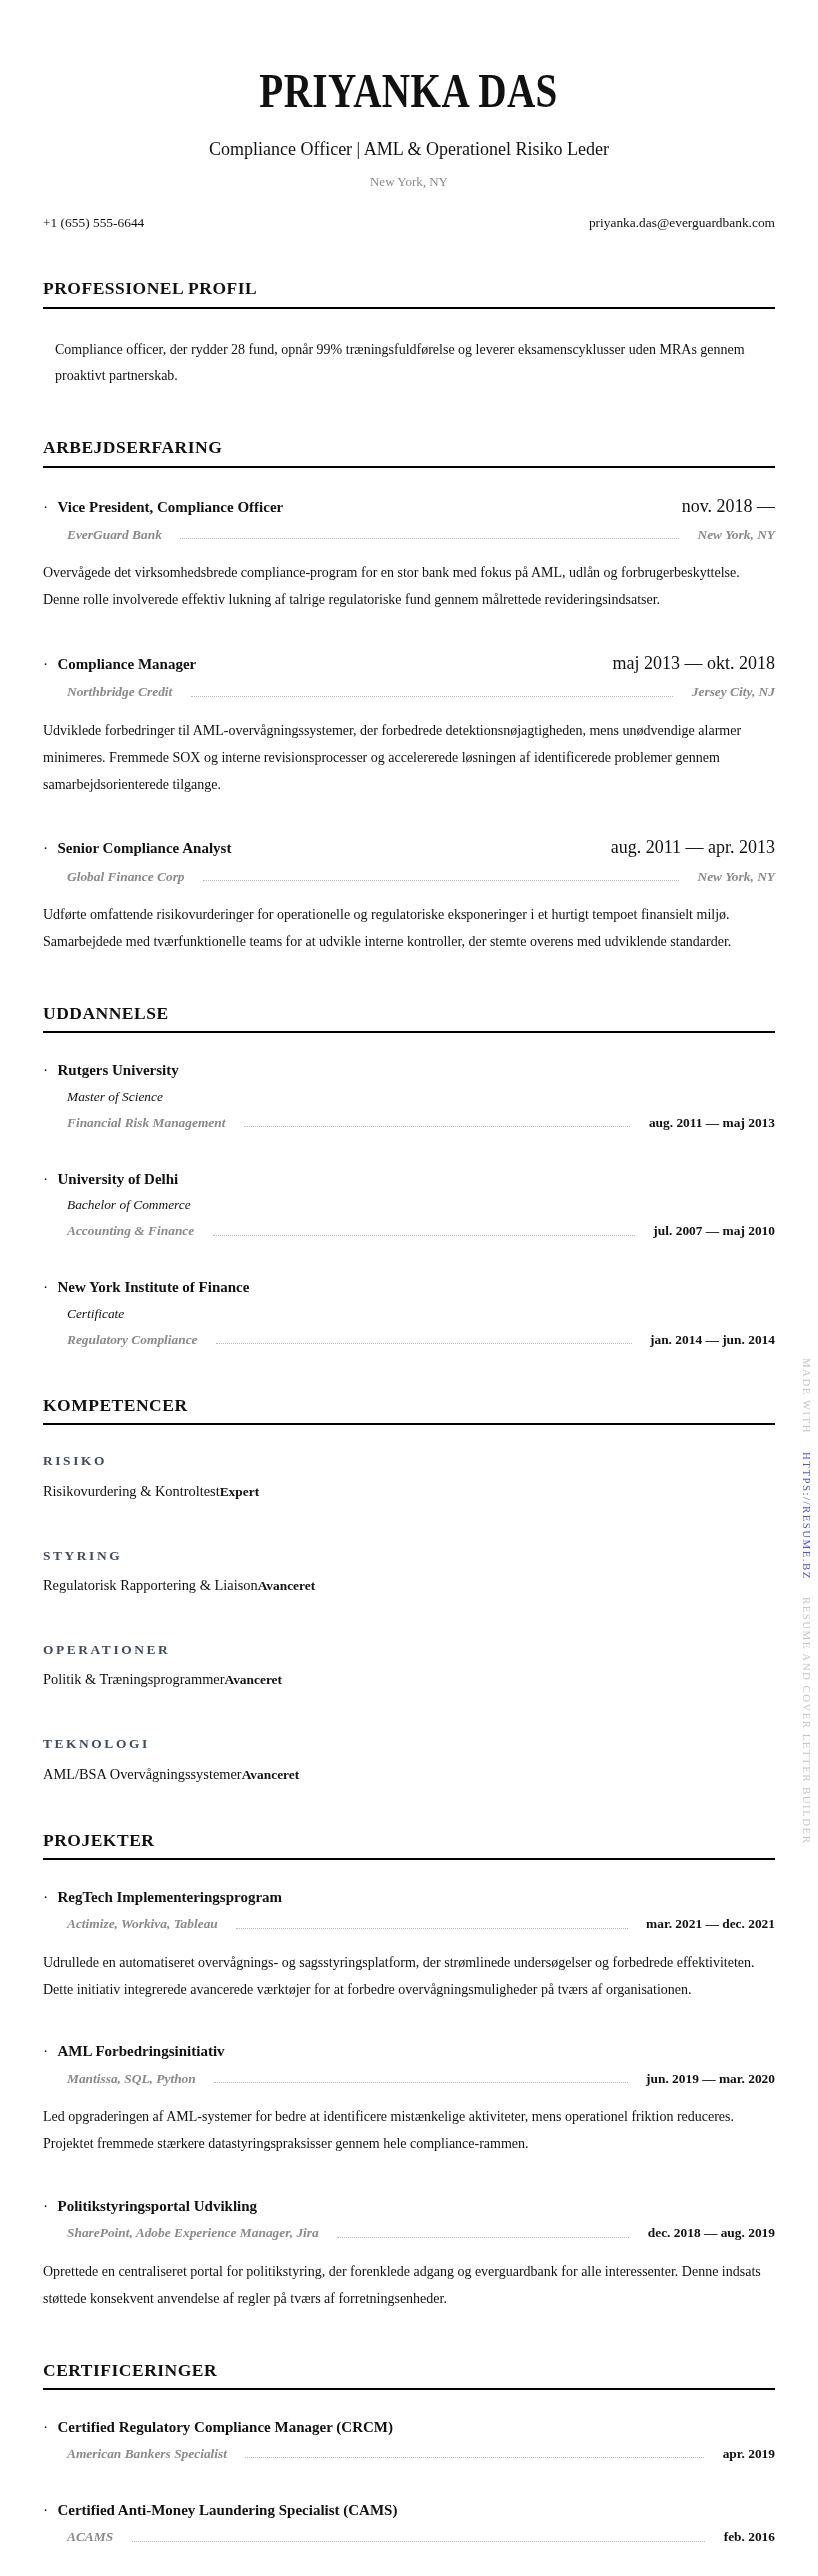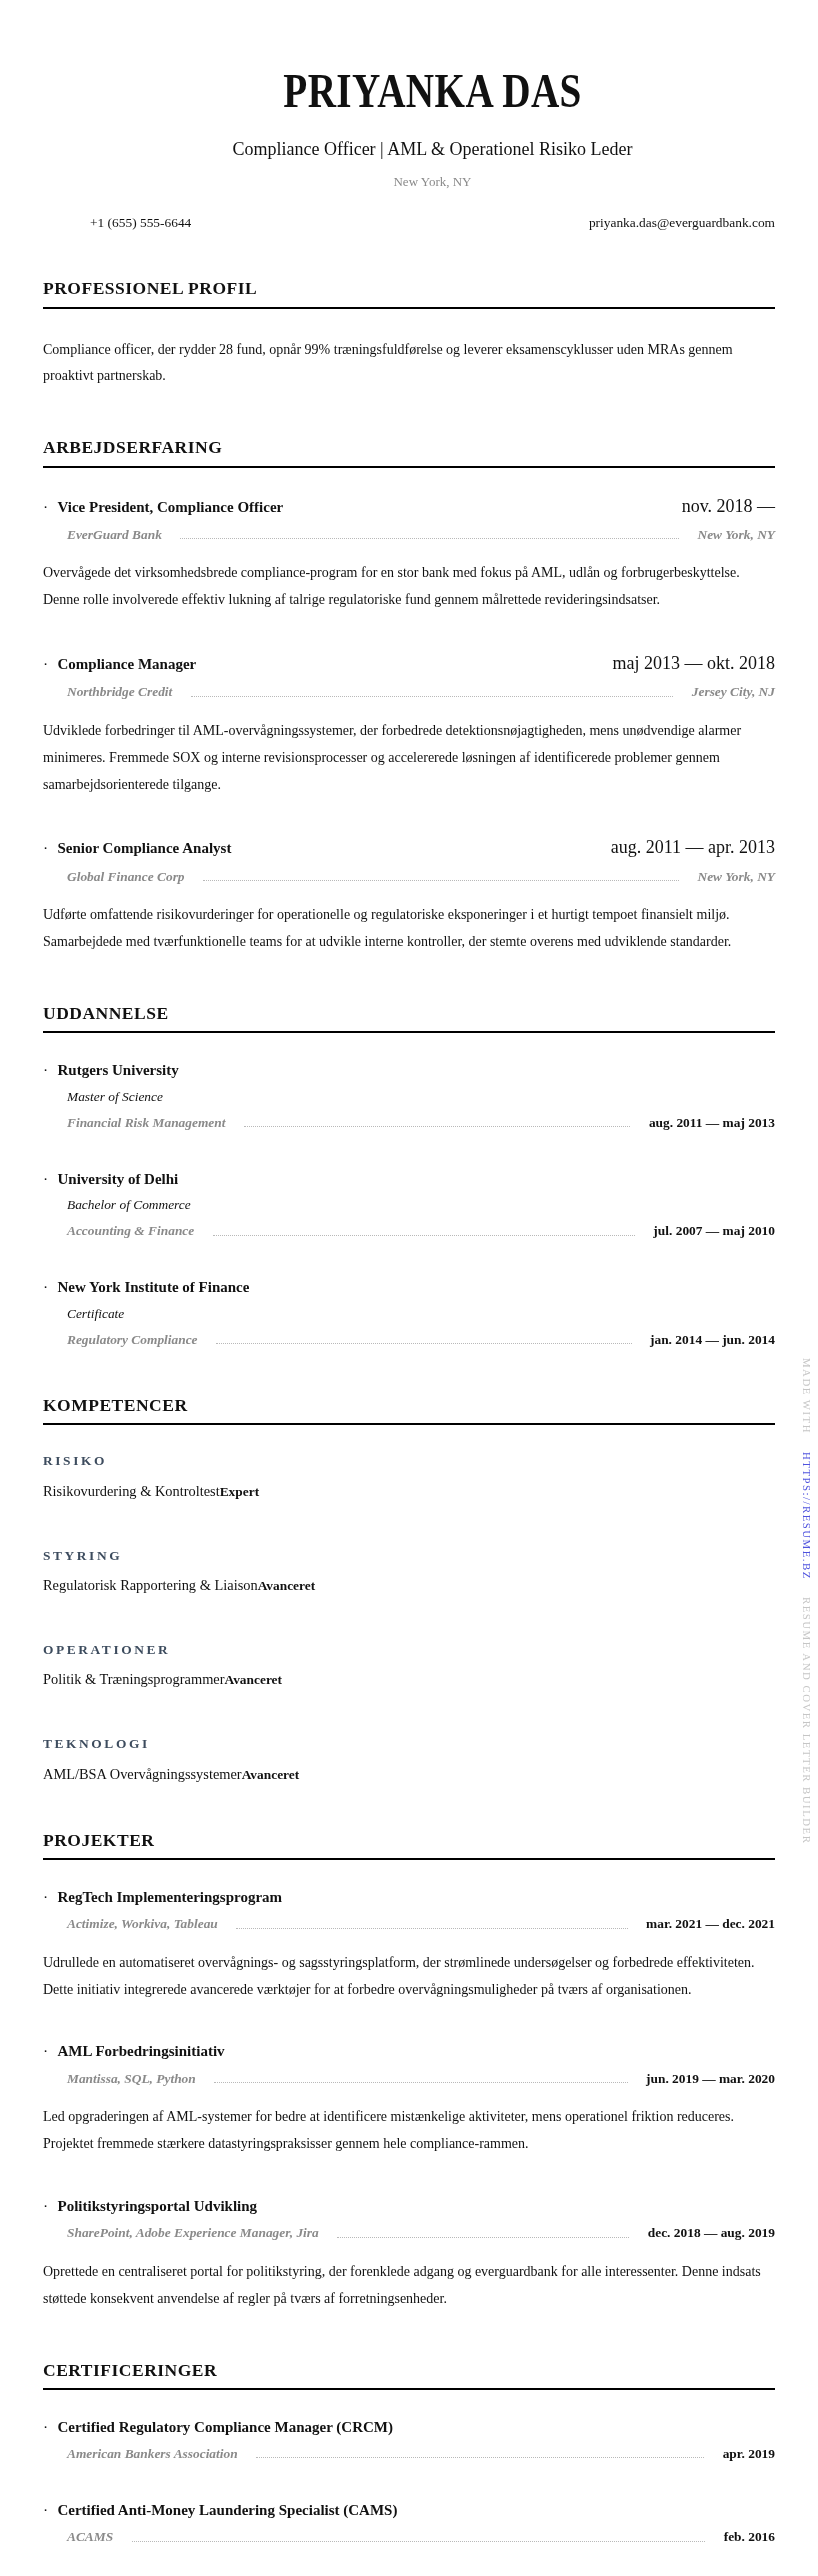--- a/index.html
+++ b/index.html
@@ -9,32 +9,32 @@
     --watermark-gray:#c6c6c6;
   }
   html,body{margin:0;padding:0;background:#ffffff;}
   .page{
     width:818px;height:3164px;position:relative;background:#fff;
     font-family:"Liberation Serif","DejaVu Serif",serif;color:#111;overflow:hidden;
   }
   .content{padding:66px 43px 0 43px;}
 
   
-  .hdr{text-align:center;margin-left:47px;}
+  .hdr{text-align:center;}
   .name{font-size:49px;font-weight:bold;margin:0;line-height:1.0;letter-spacing:0.5px;}
   .name-inner{display:inline-block;transform:scaleX(0.80);transform-origin:center;white-space:nowrap;}
   .subtitle{font-size:18px;margin-top:24px;}
   .loc{font-size:13px;color:var(--muted);margin-top:14.4px;}
   .contact{display:flex;justify-content:space-between;font-size:13.4px;margin-top:25px;text-align:left;}
 
   
   section{margin-top:47px;}
   h2{font-size:17.5px;font-weight:bold;letter-spacing:0.5px;margin:0;padding-bottom:7.2px;border-bottom:2.1px solid #000;}
   .section-body{margin-top:28px;}
-  .body-text{font-size:14px;line-height:1.92;margin:0;}
+  .body-text{font-size:14px;line-height:1.92;margin:12px;}
 
   
   .entry + .entry{margin-top:39px;}
   .entry-head{display:flex;align-items:baseline;}
   .bullet{font-size:15.5px;margin-right:9.3px;color:#111;}
   .entry-title{font-weight:bold;font-size:15px;}
   .entry-date{margin-left:auto;font-size:18px;white-space:nowrap;padding-left:15.5px;}
   .entry-sub{display:flex;align-items:baseline;margin-top:10.3px;padding-left:24px;font-size:13.4px;font-weight:bold;}
   .muted-italic{color:var(--muted);font-style:italic;}
   .leader{flex:1 1 auto;border-bottom:1px dotted #b9b9b9;margin:0 18.5px 3.6px 18.5px;align-self:flex-end;min-width:31px;}
@@ -266,21 +266,21 @@
     <section>
       <h2>CERTIFICERINGER</h2>
       <div class="section-body">
 
         <div class="entry">
           <div class="entry-head">
             <span class="bullet">·</span>
             <span class="entry-title">Certified Regulatory Compliance Manager (CRCM)</span>
           </div>
           <div class="entry-sub">
-            <span class="muted-italic">American Bankers Association</span>
+            <span class="muted-italic">American Bankers Specialist</span>
             <span class="leader"></span>
             <span class="sub-right">apr. 2019</span>
           </div>
         </div>
 
         <div class="entry">
           <div class="entry-head">
             <span class="bullet">·</span>
             <span class="entry-title">Certified Anti-Money Laundering Specialist (CAMS)</span>
           </div>

